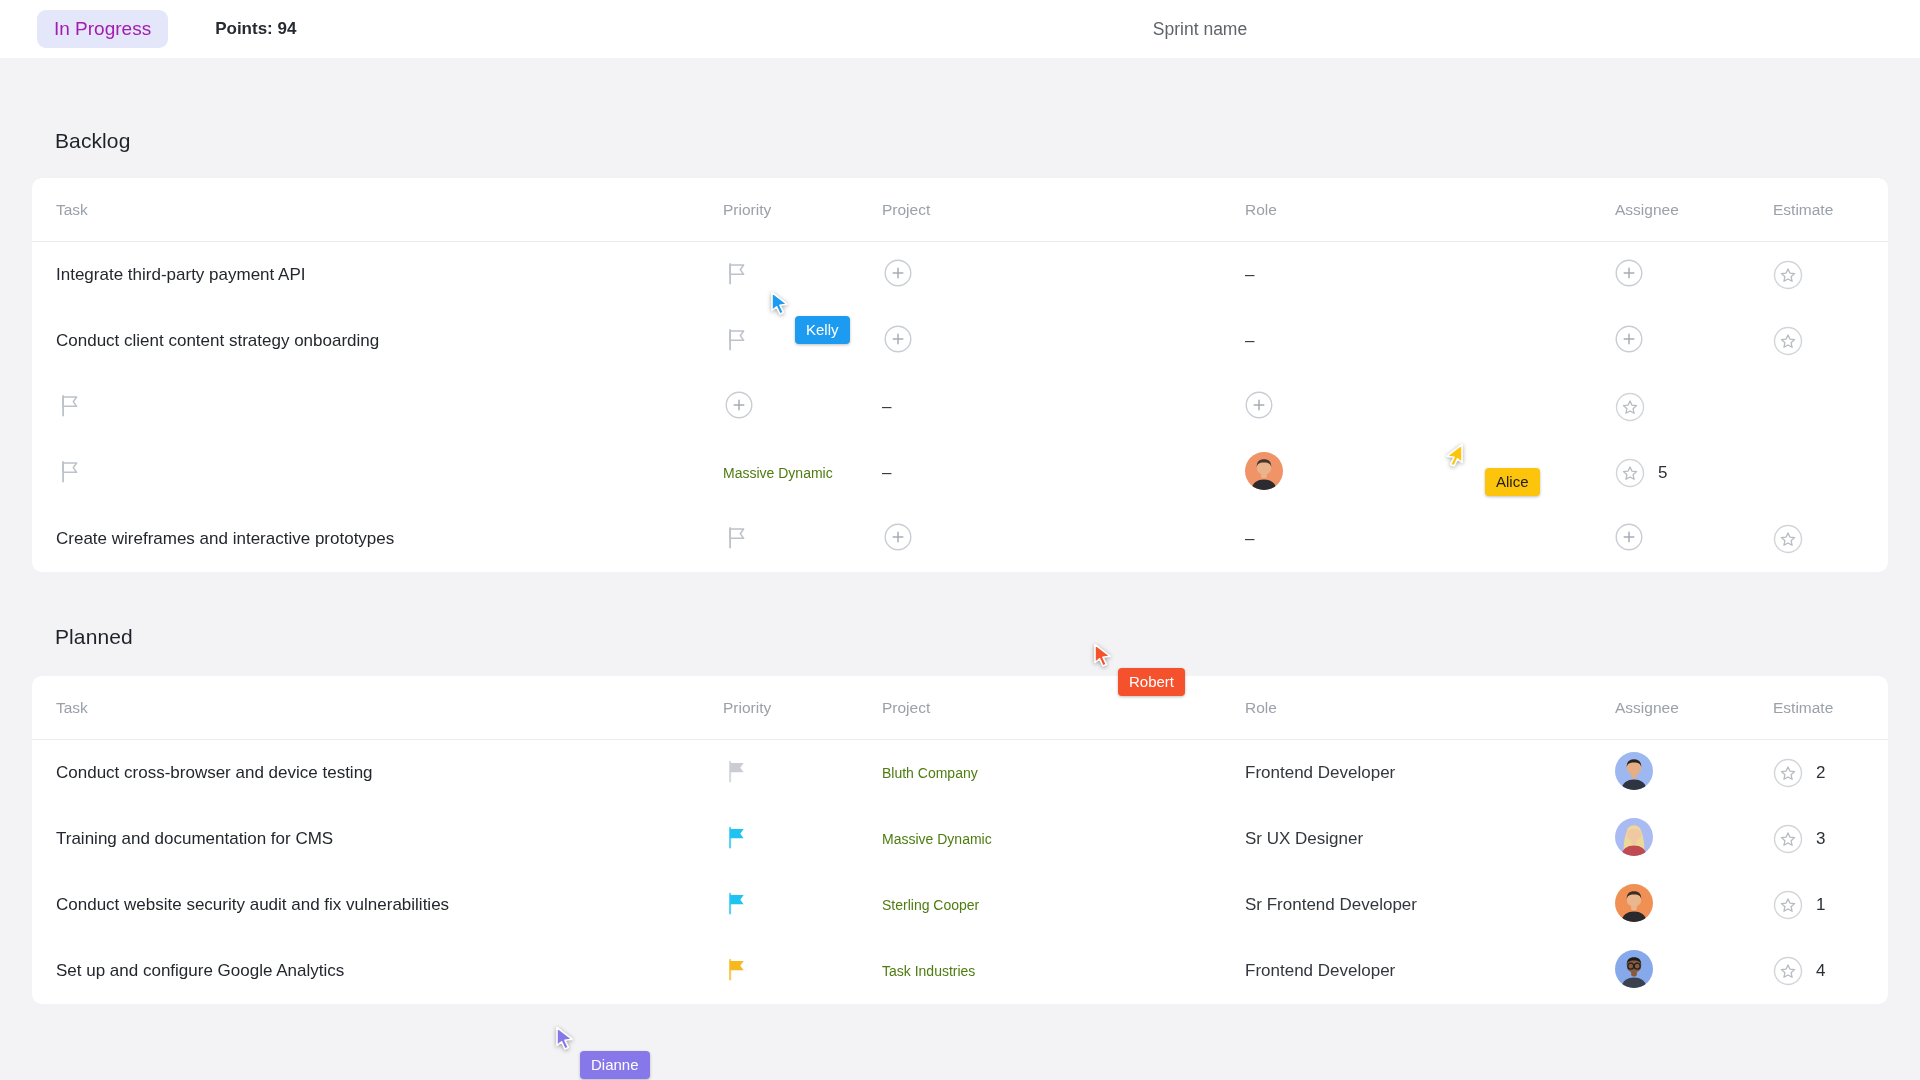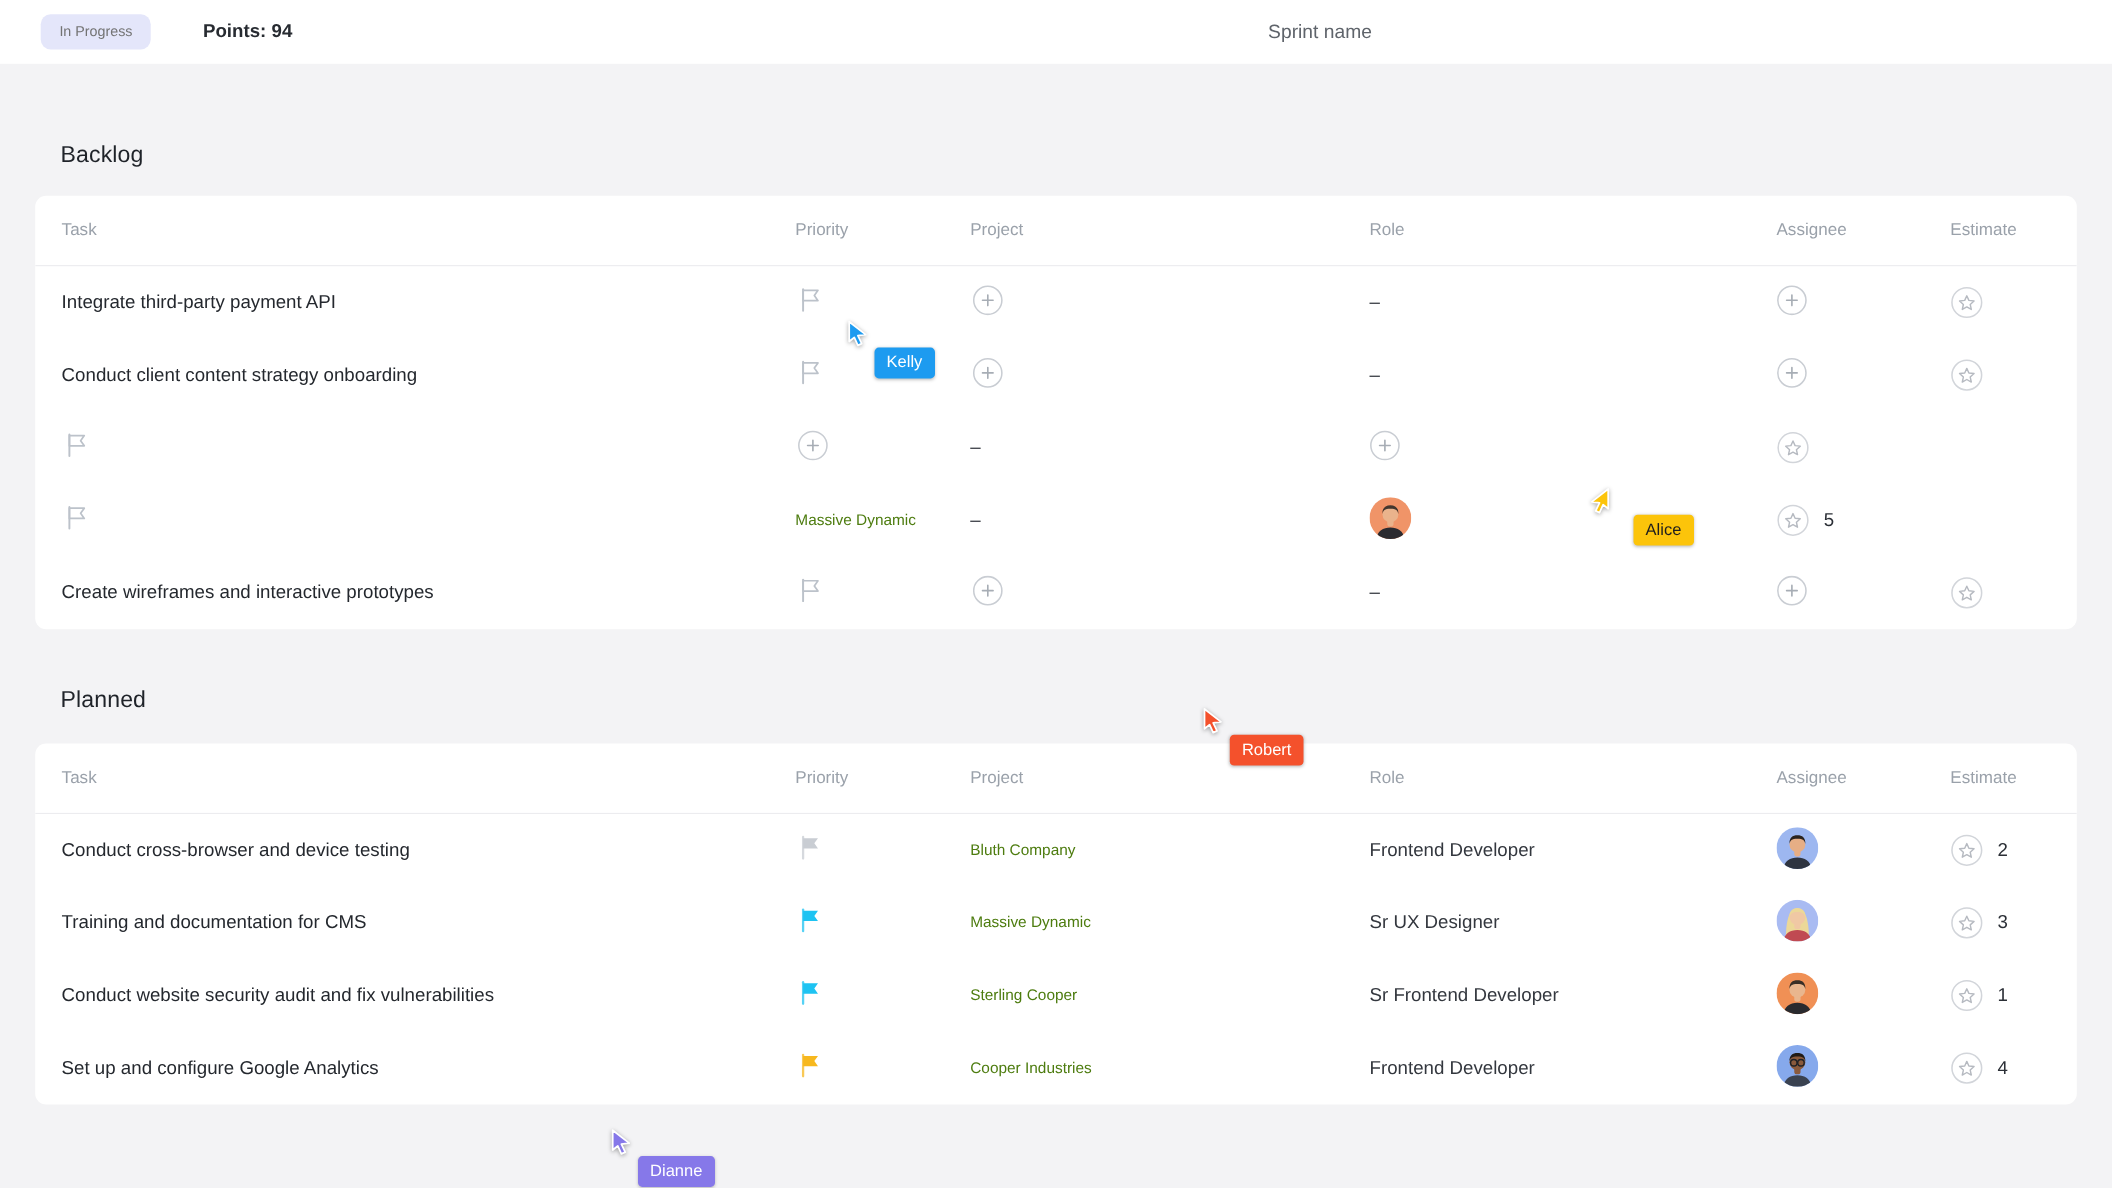--- a/index.html
+++ b/index.html
@@ -1,21 +1,21 @@
 <!DOCTYPE html>
 <html><head>
 <meta charset="utf-8">
 <style>
   * { margin:0; padding:0; box-sizing:border-box; }
   html,body { width:1920px; height:1080px; overflow:hidden; }
   body { font-family:"Liberation Sans", sans-serif; background:#f3f3f5; position:relative; }
 
   
   .topbar { position:relative; height:58px; background:#ffffff; display:flex; align-items:center; padding-left:37px; }
-  .badge { background:#e4e6fa; color:#737373; font-size:13px; font-weight:500; padding:8px 17px; border-radius:9px; line-height:1.2; }
+  .badge { background:#e4e6fa; color:#a21caf; font-size:19px; font-weight:500; padding:8px 17px; border-radius:9px; line-height:1.2; }
   .points { margin-left:47px; font-size:17px; font-weight:600; color:#272b31; }
   .sprint-title { position:absolute; left:1200px; top:50%; transform:translate(-50%,-50%); font-size:17.5px; color:#5f646b; }
 
   
   .content { position:relative; padding:0 32px; }
   .section-heading { margin-left:23px; font-size:21px; font-weight:400; color:#1f2329; letter-spacing:.1px; }
   .h-backlog { padding-top:71px; }
   .h-planned { padding-top:53px; }
 
   .card { background:#ffffff; border-radius:10px; width:1856px; overflow:hidden; }
@@ -344,21 +344,21 @@
           </div>
         </div>
         <div class="grid-row tr">
           <div class="td-task">Set up and configure Google Analytics</div>
           <div><span class="icon-btn flag-btn">
               <svg width="23" height="25" viewBox="0 0 22 24">
                 <line x1="5.8" y1="2.8" x2="5.8" y2="21.6" stroke="#f7b81e" stroke-width="2" stroke-linecap="round" opacity="0.75"></line>
                 <path d="M5.8,3.8 H18.8 L15.6,8.3 L18.8,12.8 H5.8 Z" fill="#f7b81e"></path>
               </svg>
             </span></div>
-          <div><span class="td-text">Cooper Industries</span></div>
+          <div><span class="td-text">Task Industries</span></div>
           <div><span class="td-role">Frontend Developer</span></div>
           <div><span class="avatar">
               <svg width="38" height="38" viewBox="0 0 40 40">
     <defs>
                   <clipPath id="avc4">
                     <circle cx="20" cy="20" r="20"></circle>
                   </clipPath>
                 </defs>
     <circle cx="20" cy="20" r="20" fill="#86a9ec"></circle>
     <g clip-path="url(#avc4)">

